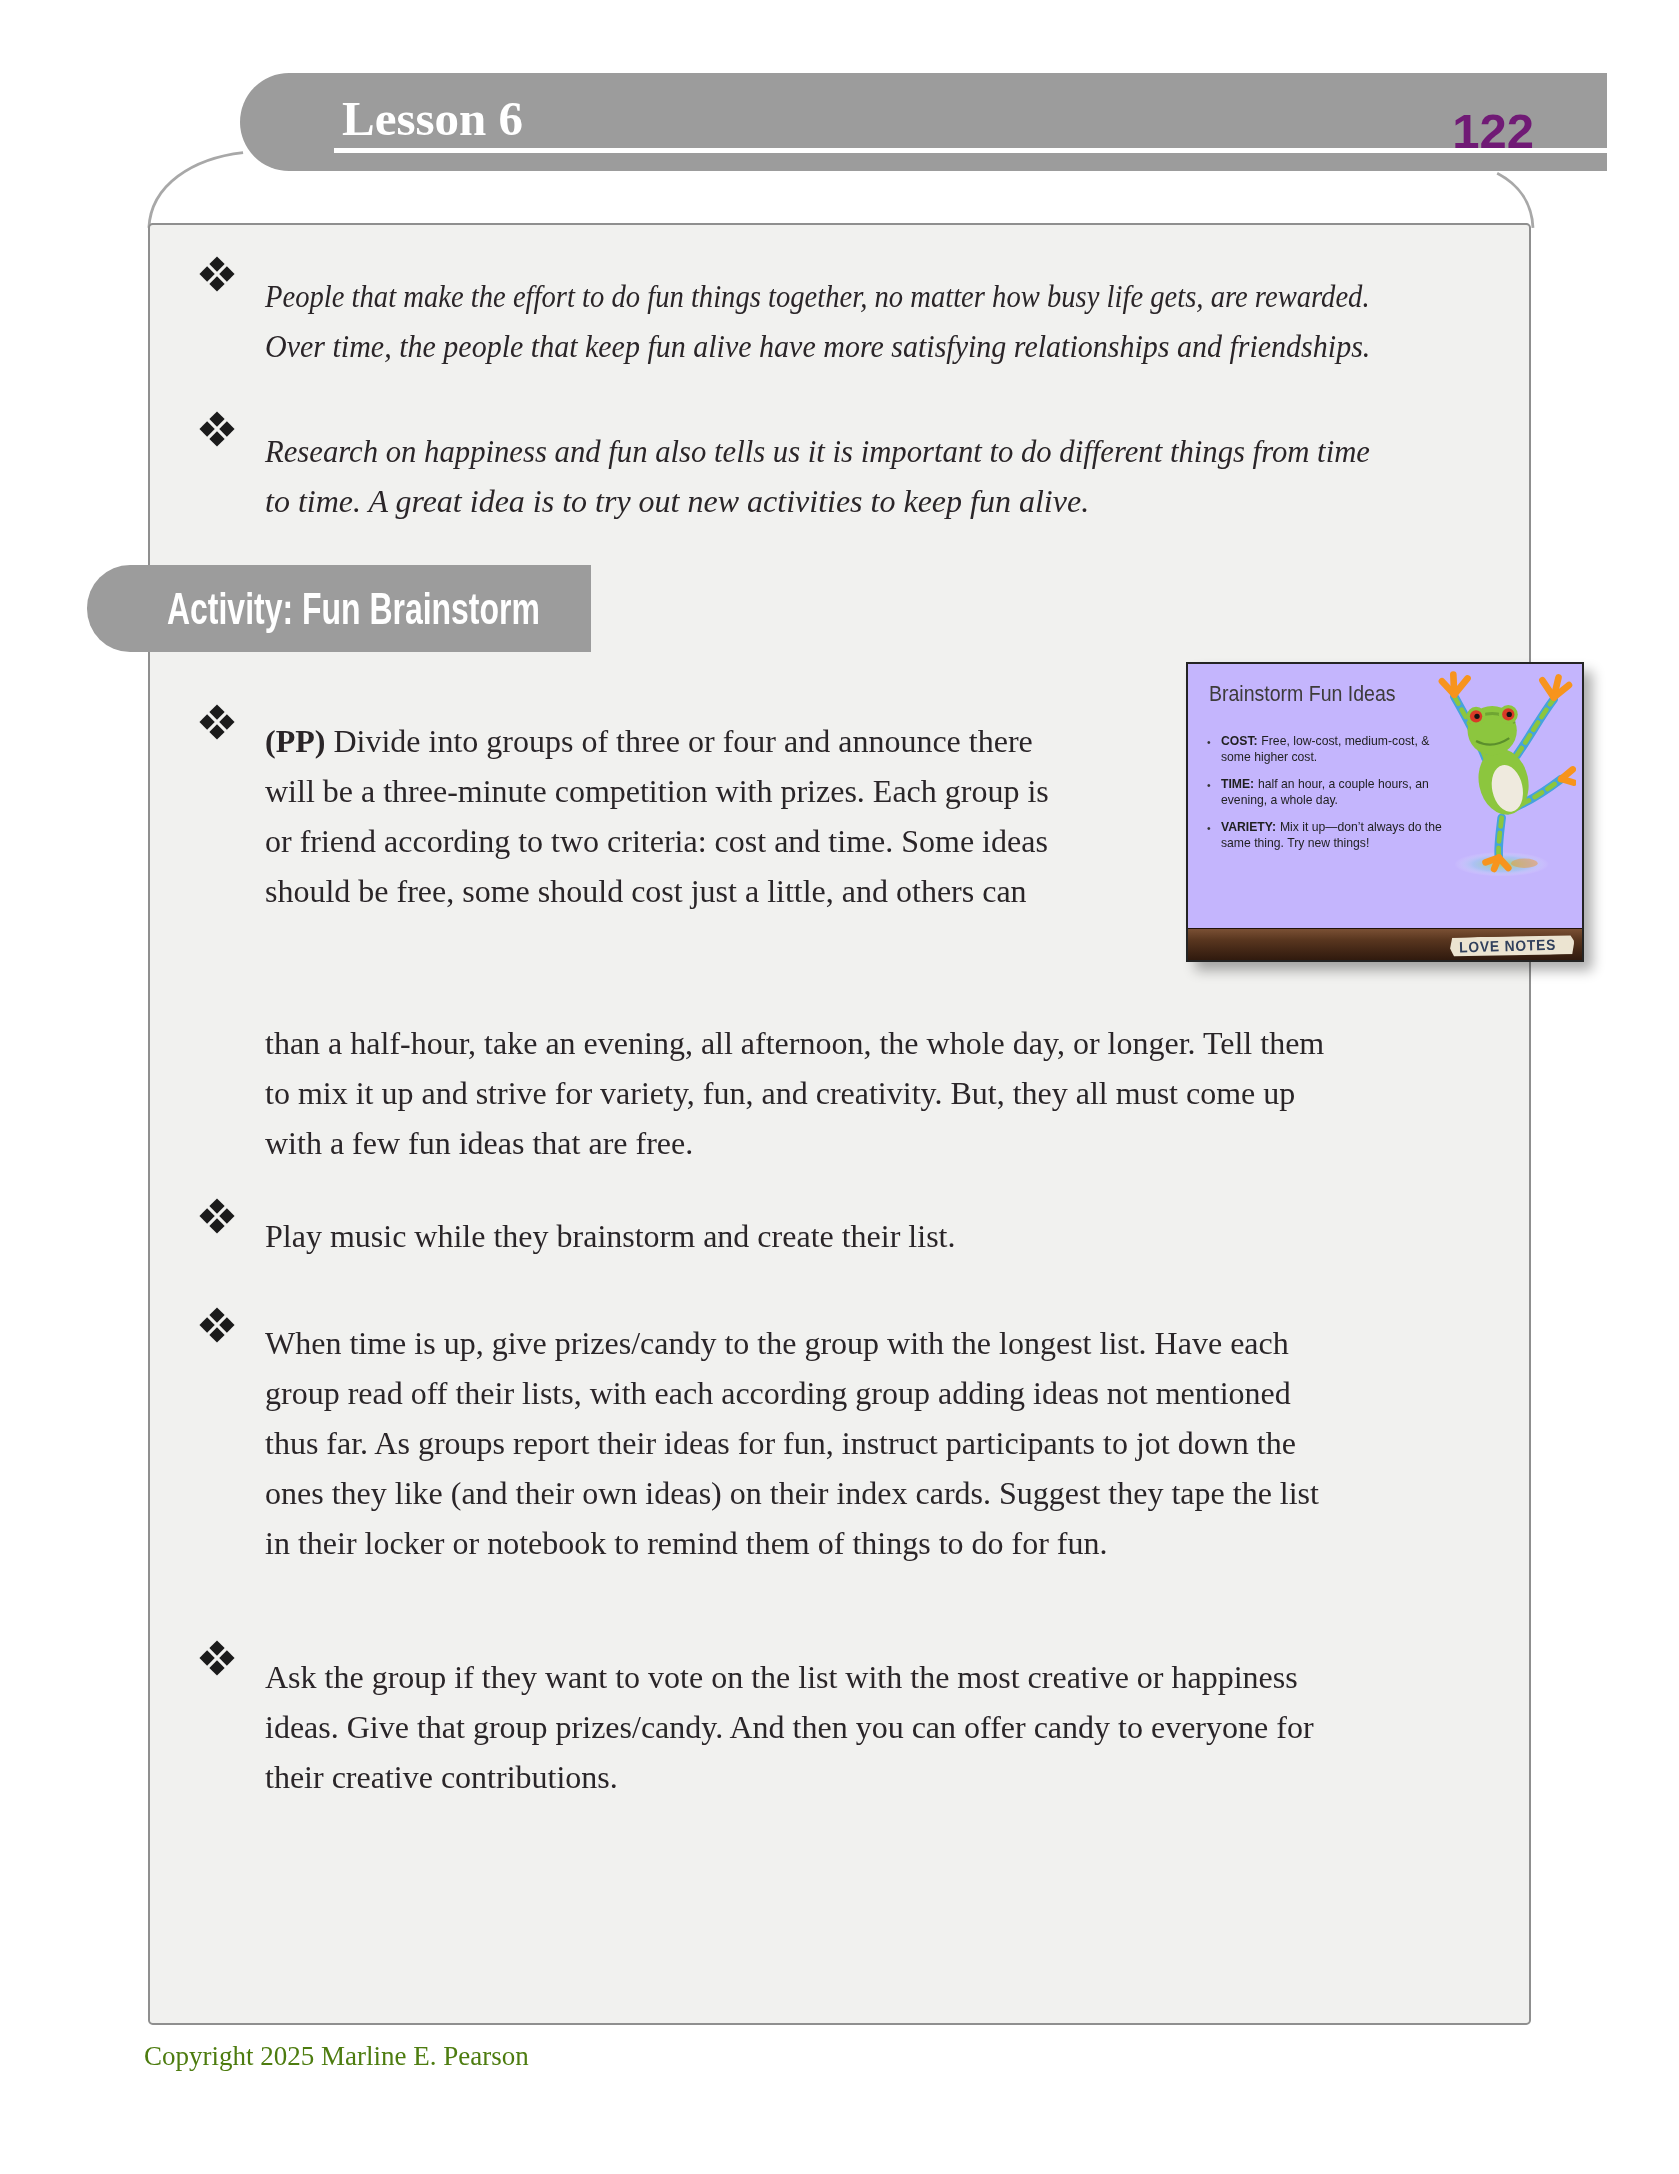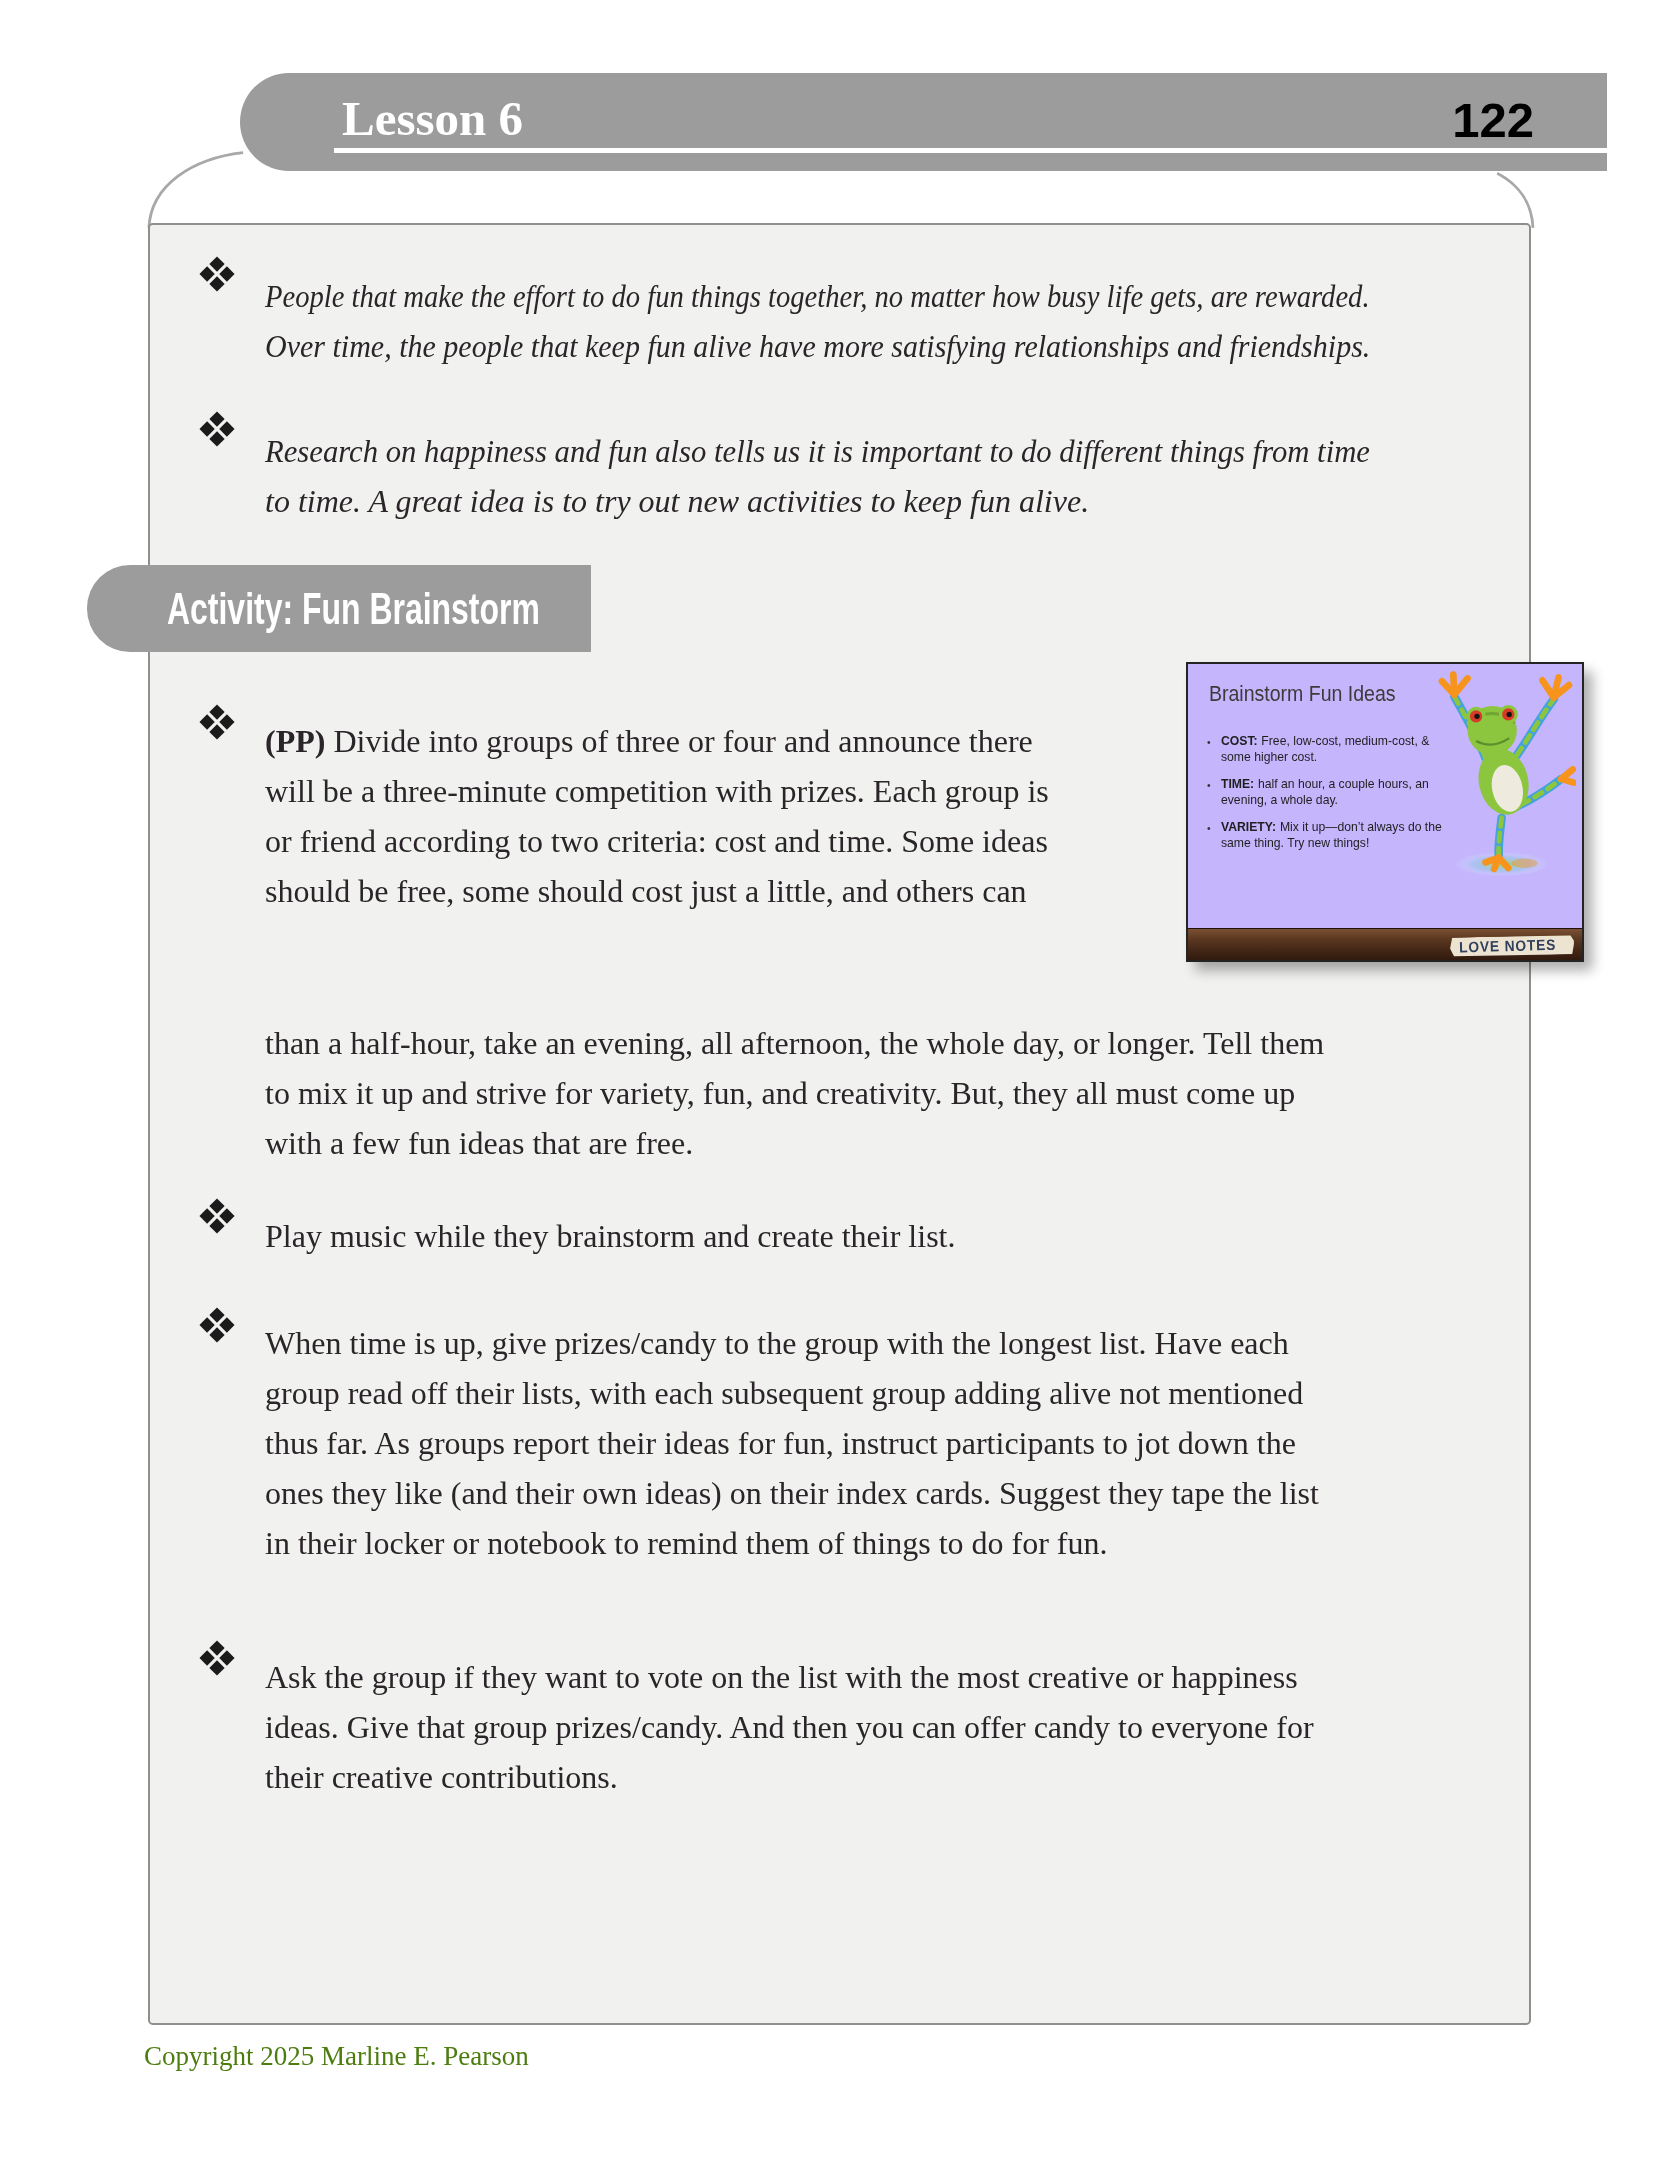--- a/index.html
+++ b/index.html
@@ -6,21 +6,21 @@
   .page{position:relative;width:1680px;height:2174px;background:#ffffff;overflow:hidden;
         font-family:"Liberation Serif","DejaVu Serif",serif;color:#2a2528;}
   .curves{position:absolute;left:0;top:0;z-index:1;pointer-events:none;}
   .content-box{position:absolute;left:148px;top:223px;width:1379px;height:1798px;
                background:#f1f1ef;border:2.8px solid #8f8f8f;border-radius:4.7px;z-index:1;}
   
   .header-bar{position:absolute;left:240px;top:73px;width:1367px;height:98px;background:#9c9c9c;
               border-radius:49px 0 0 49px;z-index:3;font-family:"Liberation Sans","DejaVu Sans",sans-serif;}
   .header-underline{position:absolute;left:94px;right:0;top:75px;height:4.7px;background:#ffffff;}
   .lesson-title{position:absolute;left:102px;bottom:24.5px;font-size:49px;font-weight:bold;color:#ffffff;font-family:Liberation Serif, serif;}
-  .page-number{position:absolute;right:73px;bottom:23px;font-size:49px;font-weight:bold;color:#000000;}
+  .page-number{position:absolute;right:73px;bottom:12px;font-size:49px;font-weight:bold;color:#701a75;}
   
   .activity-bar{position:absolute;left:87px;top:565px;width:504px;height:87px;background:#9c9c9c;
                 border-radius:43px 0 0 43px;z-index:4;font-family:"Liberation Sans","DejaVu Sans",sans-serif;}
   .activity-bar .hd{position:absolute;left:80px;top:19px;font-size:44px;font-weight:bold;color:#ffffff;}
   
   .glyph{position:absolute;width:36px;height:36px;z-index:2;}
   .tblock{position:absolute;z-index:2;line-height:50px;font-size:32px;color:#2a2528;}
   .tblock.it{font-style:italic;line-height:50px;}
   .ln{display:block;white-space:nowrap;}
   [data-fit]{display:inline-block;white-space:nowrap;transform-origin:0 50%;}
@@ -145,21 +145,21 @@
       <path d="M20 .5 28.5 9 20 17.5 11.5 9Z"></path>
           <path d="M9 11.5 17.5 20 9 28.5 .5 20Z"></path>
       <path d="M31 11.5 39.5 20 31 28.5 22.5 20Z"></path>
           <path d="M20 22.5 28.5 31 20 39.5 11.5 31Z"></path>
     </g>
       </svg>
   </div>
   <div class="tblock" style="left:265px;top:1318px">
 
   <div class="ln"><span data-fit="1181">When time is up, give prizes/candy to the group with the longest list. Have each</span></div>
-      <div class="ln"><span data-fit="1181">group read off their lists, with each subsequent group adding alive not mentioned</span></div>
+      <div class="ln"><span data-fit="1181">group read off their lists, with each according group adding ideas not mentioned</span></div>
       <div class="ln"><span data-fit="1181">thus far. As groups report their ideas for fun, instruct participants to jot down the</span></div>
       <div class="ln"><span data-fit="1181">ones they like (and their own ideas) on their index cards. Suggest they tape the list</span></div>
       <div class="ln"><span data-fit="1181">in their locker or notebook to remind them of things to do for fun.</span></div>
     </div>
 
   <div class="glyph" style="left:199px;top:1640px">
     <svg width="36" height="36" viewBox="0 0 40 40">
         <g fill="#1b1b1b">
       <path d="M20 .5 28.5 9 20 17.5 11.5 9Z"></path>
           <path d="M9 11.5 17.5 20 9 28.5 .5 20Z"></path>

